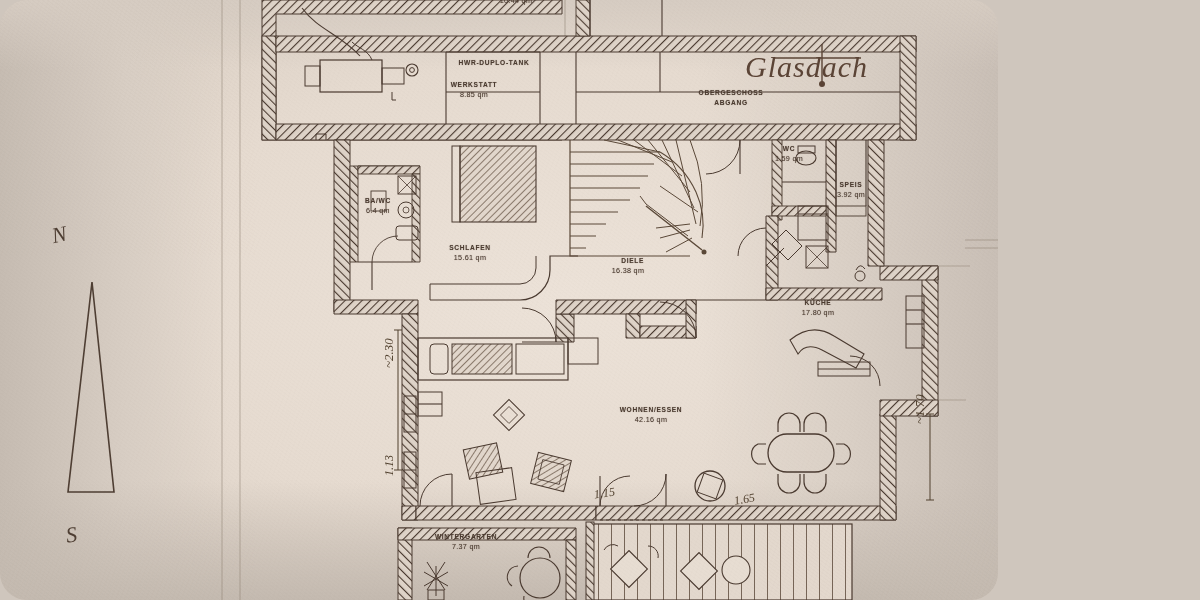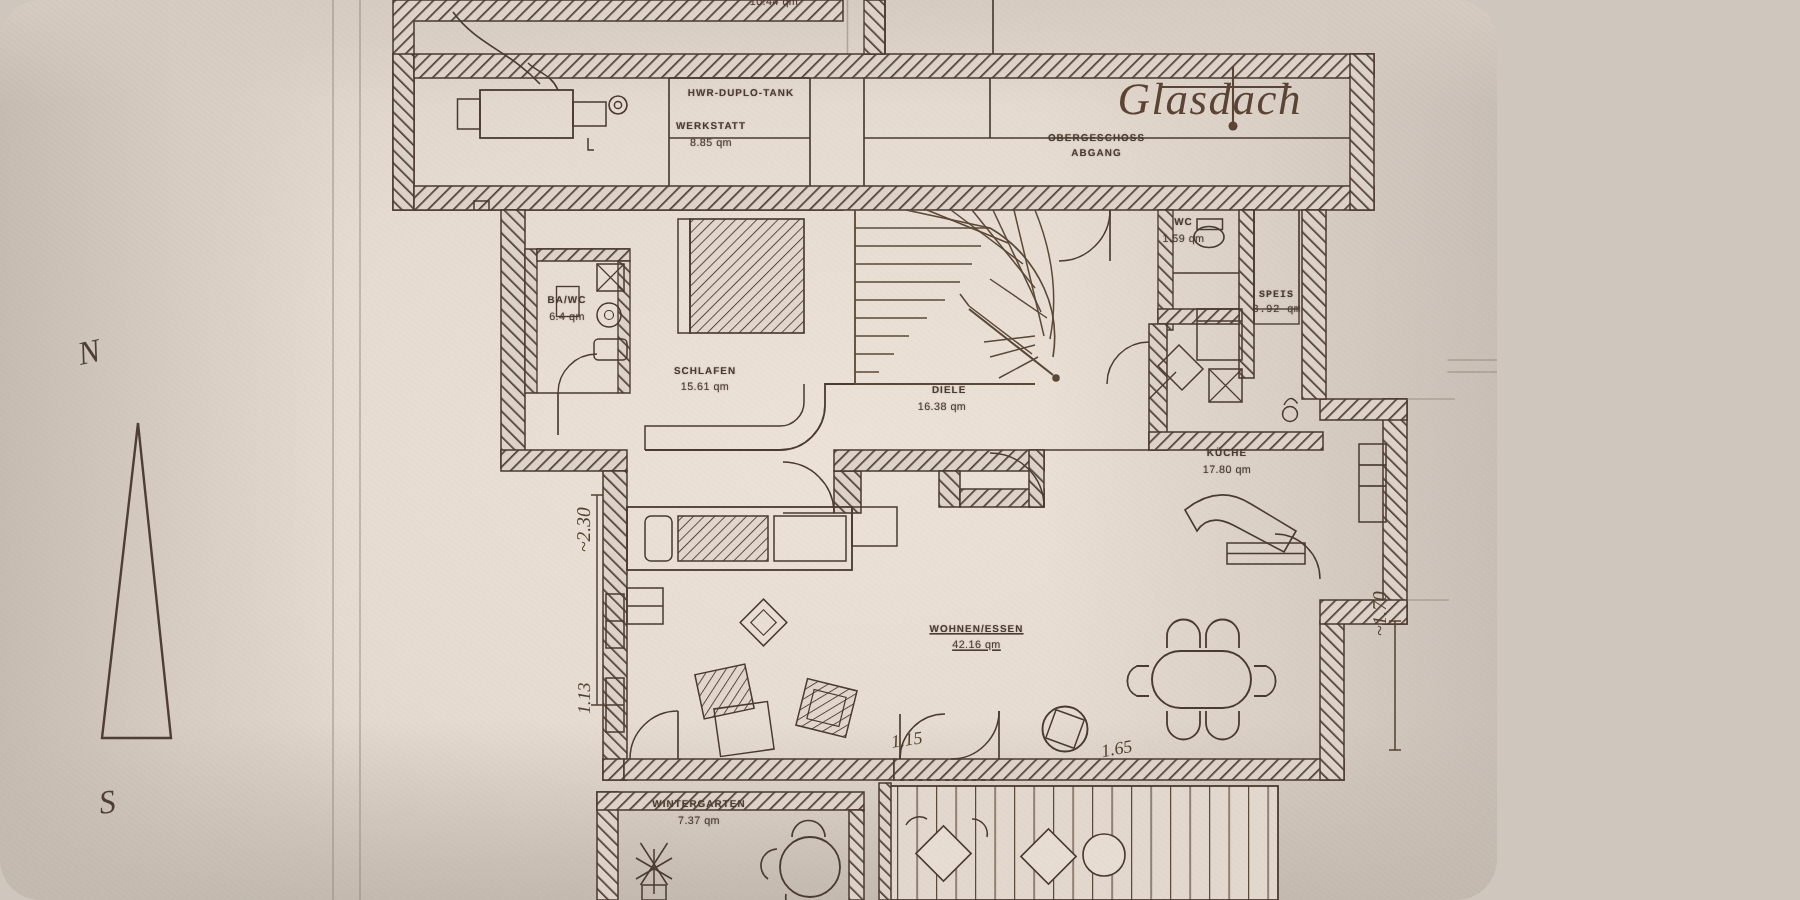--- a/index.html
+++ b/index.html
@@ -414,31 +414,31 @@
   <div class="lbl" style="left:628px;top:256px;text-align:right;">
     <span class="nm">DIELE</span>
     <span class="ar">16.38 qm</span>
   </div>
 
   <div class="lbl" style="left:789px;top:144px;">
     <span class="nm">WC</span>
     <span class="ar">1.59 qm</span>
   </div>
 
-  <div class="lbl" style="left:851px;top:192px;font-family:Liberation Mono, monospace;">
+  <div class="lbl" style="left:851px;top:180px;">
     <span class="nm">SPEIS</span>
     <span class="ar">3.92 qm</span>
   </div>
 
   <div class="lbl" style="left:818px;top:298px;">
     <span class="nm">KÜCHE</span>
     <span class="ar">17.80 qm</span>
   </div>
 
-  <div class="lbl" style="left:651px;top:415px;text-decoration:underline;">
+  <div class="lbl" style="left:651px;top:405px;">
     <span class="nm">WOHNEN/ESSEN</span>
     <span class="ar">42.16 qm</span>
   </div>
 
   <div class="lbl" style="left:466px;top:532px;">
     <span class="nm">WINTERGARTEN</span>
     <span class="ar">7.37 qm</span>
   </div>
 
   <div class="hand hand-big" style="left:745px;top:6px;">Glasdach</div>

